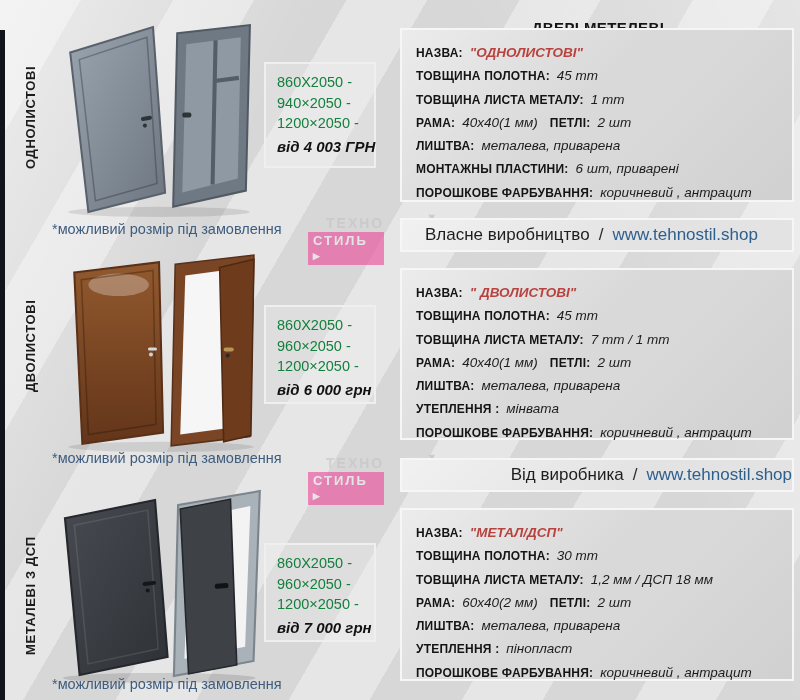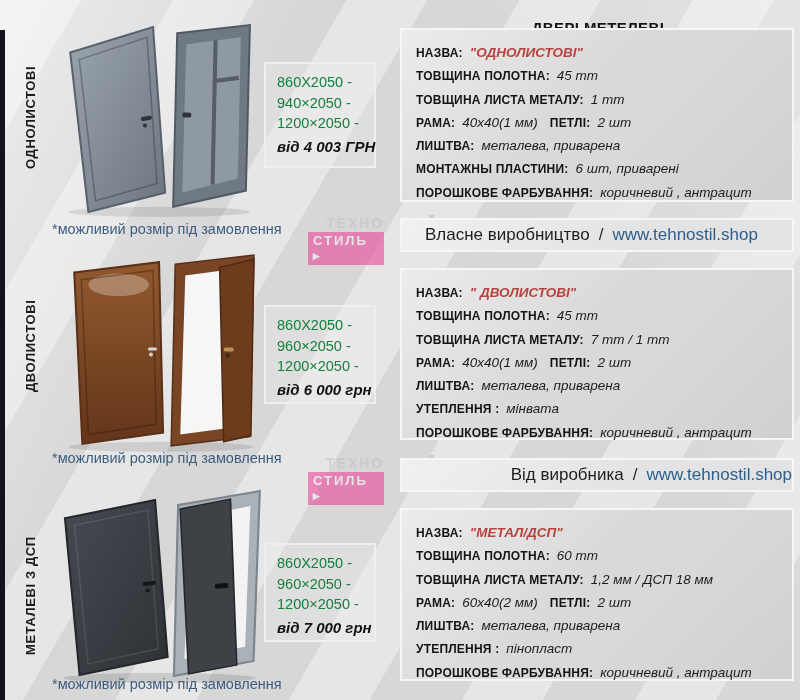--- a/index.html
+++ b/index.html
@@ -236,21 +236,21 @@
       <div class="size-line">860X2050 -</div>
       <div class="size-line">960×2050 -</div>
       <div class="size-line">1200×2050 -</div>
     </div>
   <div class="size-price">від 7 000 грн</div>
 </div>
 
 <div class="spec-panel p3">
   <div id="specs-2">
       <div class="spec-row"><span class="spec-label">НАЗВА:</span><span class="spec-value accent">"МЕТАЛ/ДСП"</span></div>
-      <div class="spec-row"><span class="spec-label">ТОВЩИНА ПОЛОТНА:</span><span class="spec-value">60 mm</span></div>
+      <div class="spec-row"><span class="spec-label">ТОВЩИНА ПОЛОТНА:</span><span class="spec-value">30 mm</span></div>
       <div class="spec-row"><span class="spec-label">ТОВЩИНА ЛИСТА МЕТАЛУ:</span><span class="spec-value">1,2 мм / ДСП 18 мм</span></div>
       <div class="spec-row"><span class="spec-label">РАМА:</span><span class="spec-value">60х40(2 мм)</span><span class="spec-label second">ПЕТЛІ:</span><span class="spec-value">2 шт</span></div>
       <div class="spec-row"><span class="spec-label">ЛИШТВА:</span><span class="spec-value">металева, приварена</span></div>
       <div class="spec-row"><span class="spec-label">УТЕПЛЕННЯ :</span><span class="spec-value">пінопласт</span></div>
       <div class="spec-row"><span class="spec-label">ПОРОШКОВЕ ФАРБУВАННЯ:</span><span class="spec-value">коричневий , антрацит</span></div>
     </div>
 </div>
 
 <div class="caption c3">*можливий розмір під замовлення</div>
 

